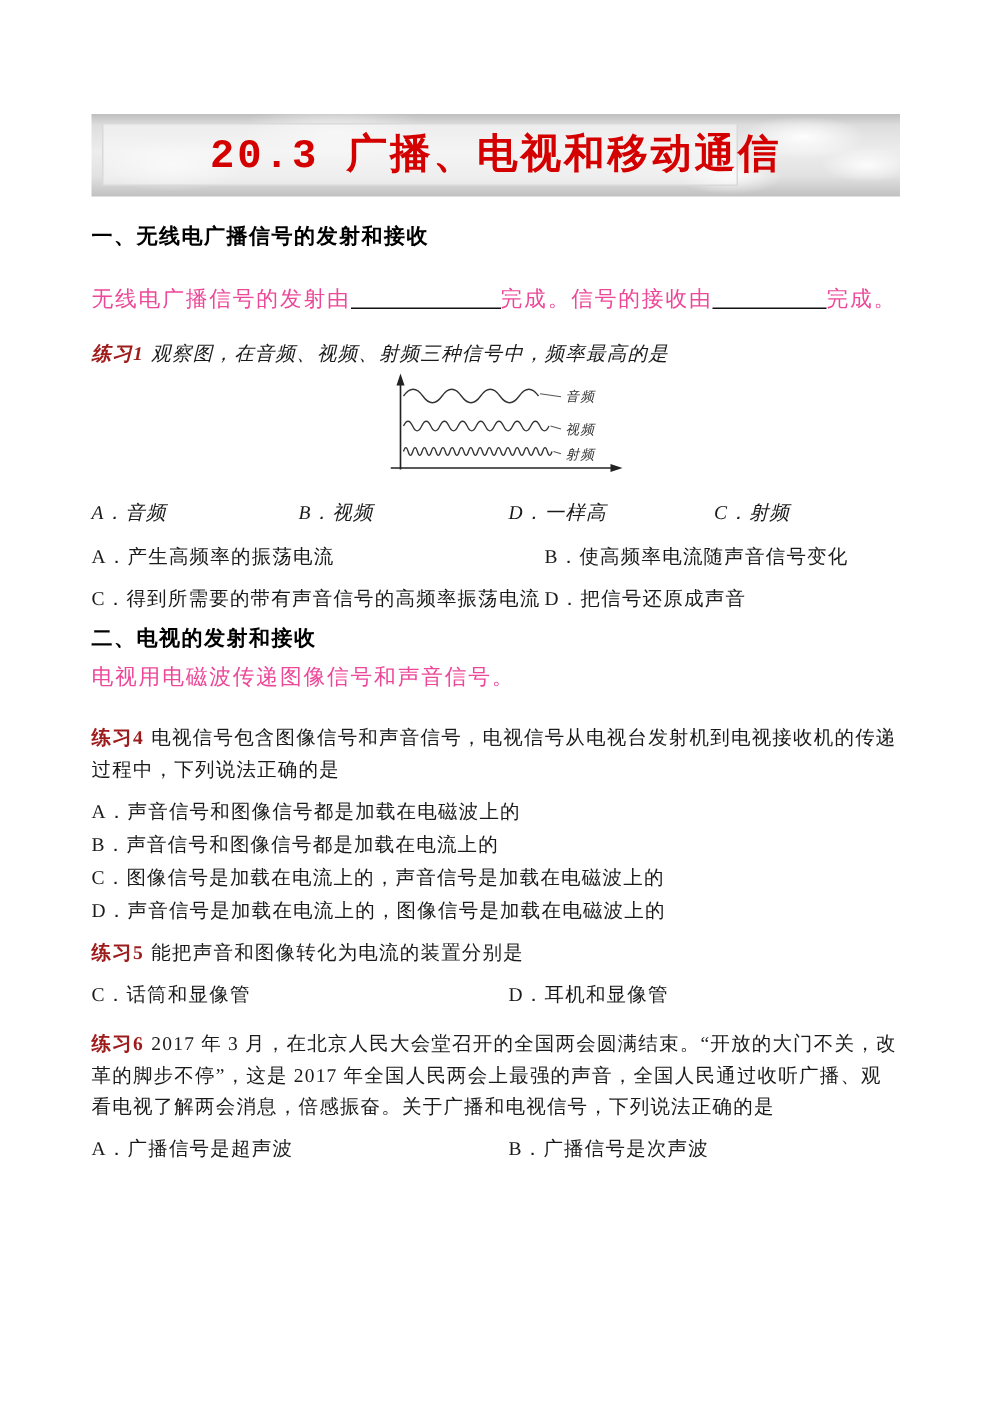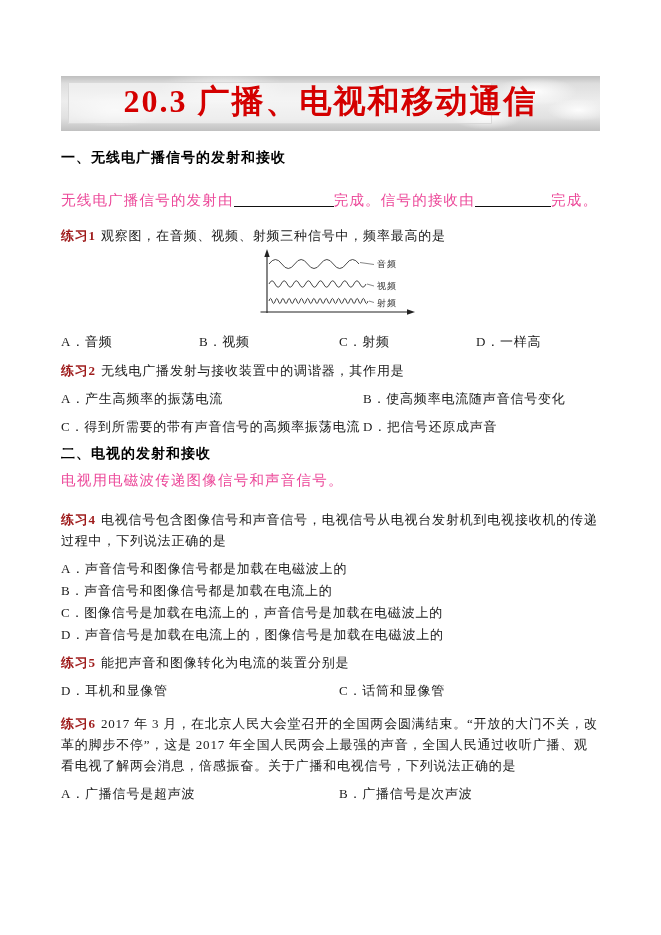--- a/index.html
+++ b/index.html
@@ -20,23 +20,23 @@
       radial-gradient(ellipse 70px 25px at 10% 62%, rgba(255,255,255,.75), rgba(255,255,255,0) 70%),
       radial-gradient(ellipse 90px 30px at 30% 22%, rgba(255,255,255,.6), rgba(255,255,255,0) 70%),
       linear-gradient(180deg,#bfbfbf 0%,#dedede 14%,#ededed 46%,#e1e1e1 76%,#c0c0c0 100%);
   }
   .banner-frame{
     position:absolute;left:7px;top:6px;bottom:7px;right:108px;
     border:1px solid #d9d9d9;background:rgba(250,250,250,.55);
   }
   .banner-title{
     position:absolute;left:0;right:0;top:50%;transform:translateY(-54%);
-    margin:0;text-align:center;font-size:32px;font-weight:bold;
+    margin:0;text-align:center;font-size:27px;font-weight:bold;
     letter-spacing:2px;color:#d40000;
-    font-family:Liberation Serif, serif;
+    font-family:Liberation Mono, monospace;
   }
 
   
   .sec-heading{
     margin:18px 0 0;font-size:14px;font-weight:bold;color:#000;
     font-family:"Liberation Sans","DejaVu Sans",sans-serif;letter-spacing:1px;
   }
   .body-line{
     margin:22px 0 0;font-size:14.5px;letter-spacing:1.2px;line-height:22px;color:#ec4899;
   }
@@ -47,21 +47,21 @@
   
   .exercise{font-size:13px;letter-spacing:0.8px;}
   .ex-para{margin:0;line-height:21px;}
   .ex-label{color:#9e1b1b;font-weight:bold;margin-right:5px;}
   .opts{margin-top:6px;display:grid;line-height:21px;}
   .opts4{grid-template-columns:138px 140px 137px 1fr;}
   .opts2a{grid-template-columns:302px 1fr;}
   .opts2b{grid-template-columns:278px 1fr;}
   .opt-line{margin:1px 0 0;line-height:21px;}
   .mt7{margin-top:7px;} .mt8{margin-top:8px;} .mt10{margin-top:10px;}
-  .mt12{margin-top:12px;} .mt14{margin-top:14px;} .mt18{margin-top:18px;} .mt20{margin-top:6px;}
+  .mt12{margin-top:12px;} .mt14{margin-top:14px;font-style:italic;} .mt18{margin-top:18px;} .mt20{margin-top:6px;}
 
   
   .figure{margin:3px 0 0 183px;width:176px;height:76px;}
   .figure svg{display:block;}
   .wave-label{font-size:9px;fill:#333;letter-spacing:1px;
     font-family:"Liberation Serif","DejaVu Serif",serif;}
 </style>
 </head>
 <body>
 
@@ -99,27 +99,26 @@
 
         <text class="wave-label" x="133" y="18">音频</text>
         <text class="wave-label" x="133" y="40">视频</text>
         <text class="wave-label" x="133" y="57">射频</text>
       </svg>
     </div>
 
     <div class="opts opts4">
       <span>A．音频</span>
       <span>B．视频</span>
+      <span>D．一样高</span>
       <span>C．射频</span>
-      <span>D．一样高</span>
     </div>
   </div>
 
   <div class="exercise mt8">
-    <p class="ex-para"><span class="ex-label">练习2</span><span>无线电广播发射与接收装置中的调谐器，其作用是</span></p>
     <div class="opts opts2a mt7">
       <span>A．产生高频率的振荡电流</span>
       <span>B．使高频率电流随声音信号变化</span>
     </div>
     <div class="opts opts2a mt7">
       <span>C．得到所需要的带有声音信号的高频率振荡电流</span>
       <span>D．把信号还原成声音</span>
     </div>
   </div>
 
@@ -131,22 +130,22 @@
     <p class="ex-para"><span class="ex-label">练习4</span><span>电视信号包含图像信号和声音信号，电视信号从电视台发射机到电视接收机的传递过程中，下列说法正确的是</span></p>
     <p class="opt-line mt7">A．声音信号和图像信号都是加载在电磁波上的</p>
     <p class="opt-line">B．声音信号和图像信号都是加载在电流上的</p>
     <p class="opt-line">C．图像信号是加载在电流上的，声音信号是加载在电磁波上的</p>
     <p class="opt-line">D．声音信号是加载在电流上的，图像信号是加载在电磁波上的</p>
   </div>
 
   <div class="exercise mt7">
     <p class="ex-para"><span class="ex-label">练习5</span><span>能把声音和图像转化为电流的装置分别是</span></p>
     <div class="opts opts2b mt7">
+      <span>C．话筒和显像管</span>
       <span>D．耳机和显像管</span>
-      <span>C．话筒和显像管</span>
     </div>
   </div>
 
   <div class="exercise mt12">
     <p class="ex-para"><span class="ex-label">练习6</span><span>2017 年 3 月，在北京人民大会堂召开的全国两会圆满结束。“开放的大门不关，改革的脚步不停”，这是 2017 年全国人民两会上最强的声音，全国人民通过收听广播、观看电视了解两会消息，倍感振奋。关于广播和电视信号，下列说法正确的是</span></p>
     <div class="opts opts2b mt7">
       <span>A．广播信号是超声波</span>
       <span>B．广播信号是次声波</span>
     </div>
   </div>

